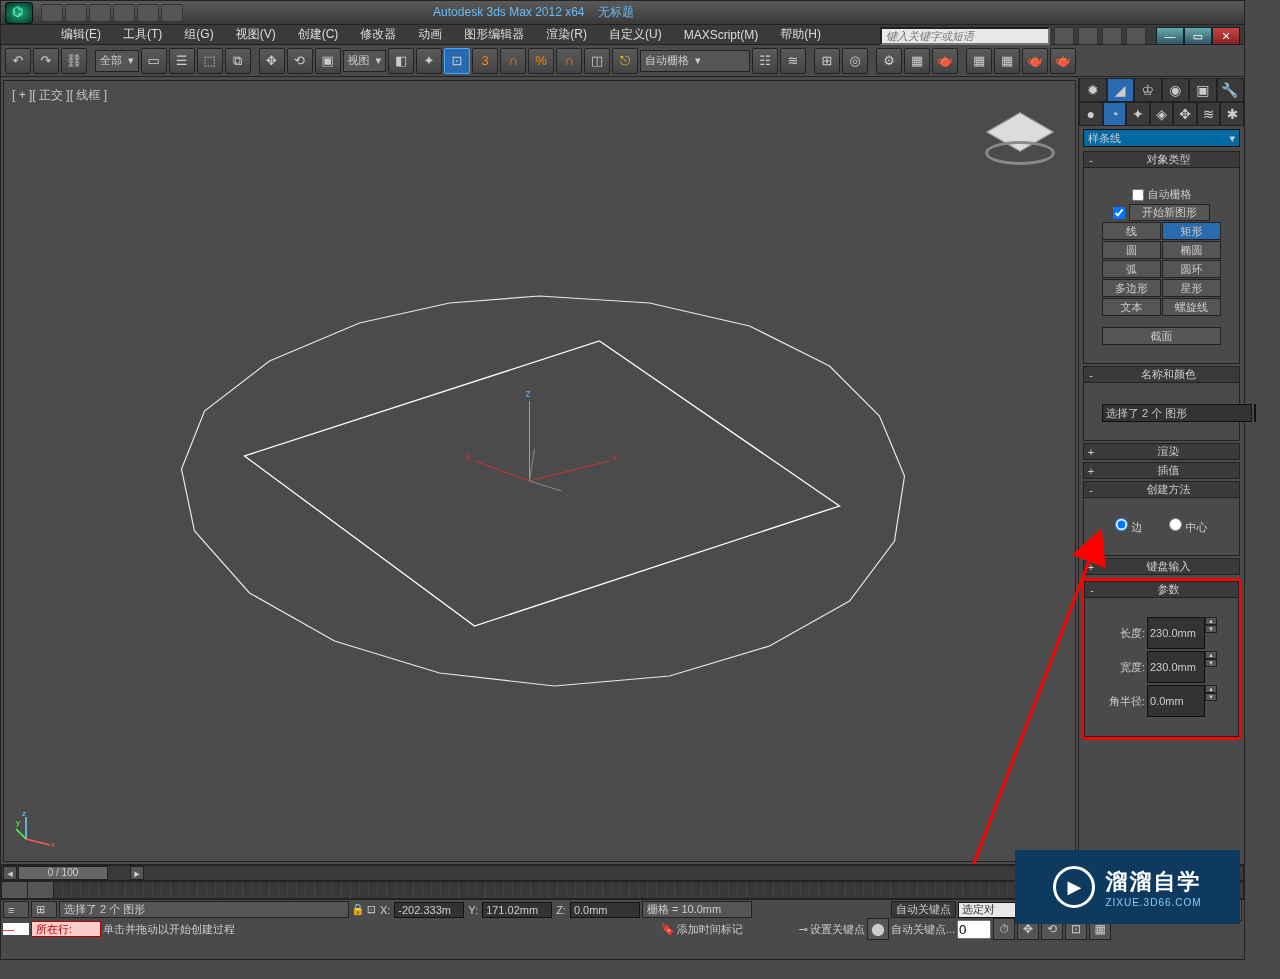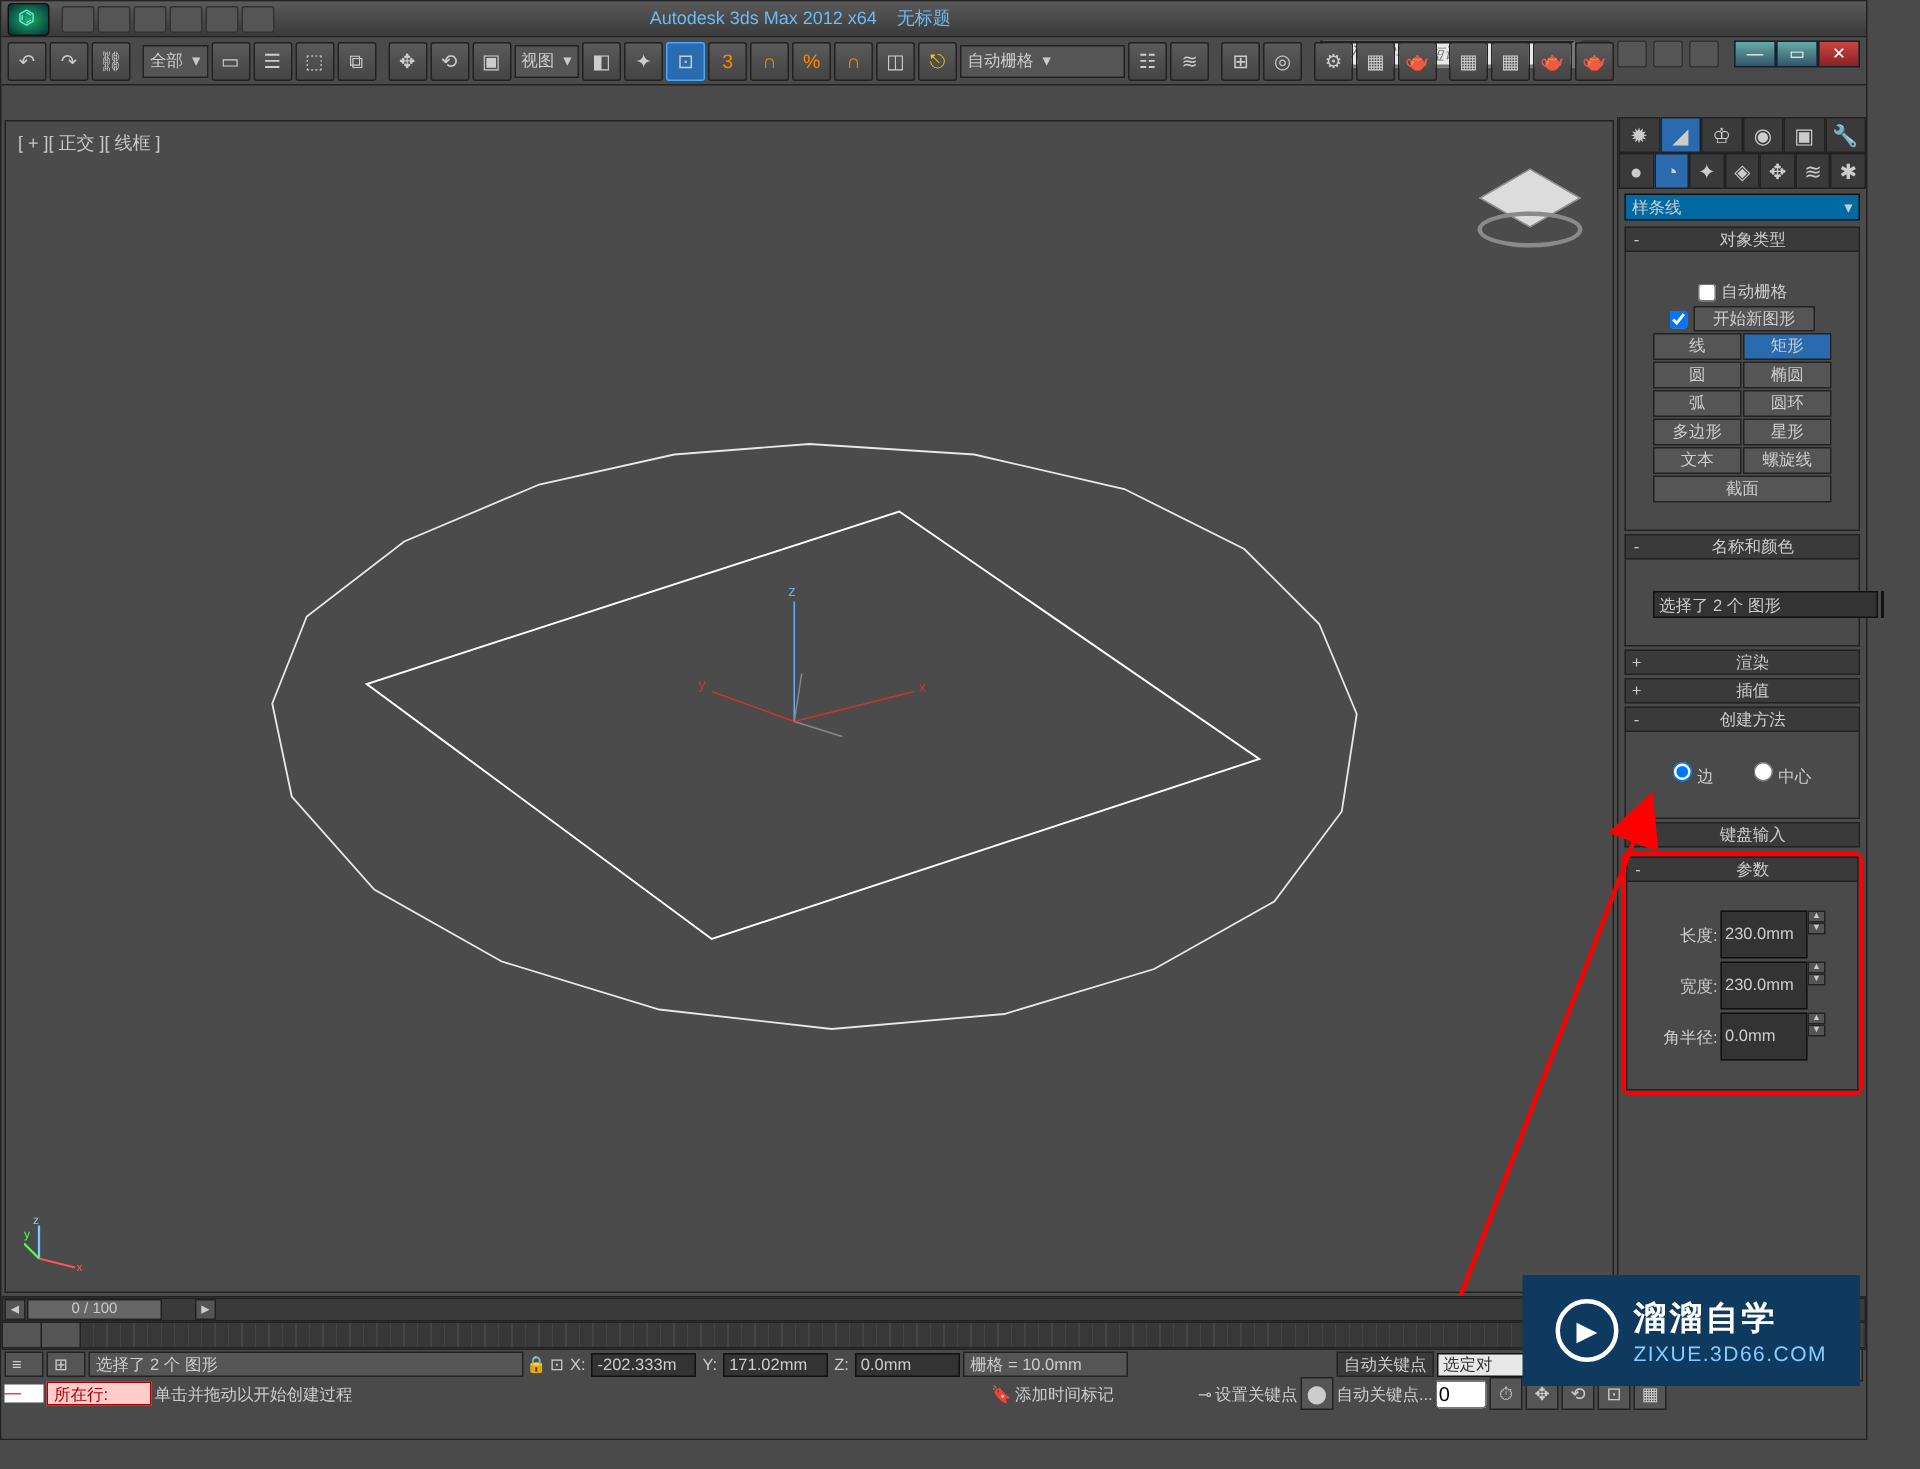--- a/index.html
+++ b/index.html
@@ -50,21 +50,21 @@
 .rollout { margin: 1px 4px; }
 .rollout-hdr { background:#3a3a3a;border:1px solid #222;height:17px;display:flex;align-items:center;color:#ccc;font-size:11px;position:relative; }
 .rollout-hdr .pm { width:14px;text-align:center; }
 .rollout-hdr .ttl { flex:1;text-align:center; }
 .rollout-body { border:1px solid #222;border-top:none;background:#4a4a4a;padding:18px; }
 .chk { display:flex;align-items:center;justify-content:center;gap:4px;color:#ccc;font-size:11px;padding:1px 0; }
 .chk input { width:12px;height:12px; }
 .btn-grid { display:grid;grid-template-columns:1fr 1fr;gap:1px; }
 .btn-grid .b { background:#555;border:1px solid #222;height:18px;color:#ccc;text-align:center;font-size:11px;line-height:17px; }
 .btn-grid .b.sel { background:#2a6aae; }
-.btn-grid .b.full { grid-column:1/3; }
+.btn-grid .b.full { grid-column:1/3;margin-top:10px; }
 .name-row { display:flex;gap:2px;margin-top:3px; }
 .name-row input { flex:1;background:#333;border:1px solid #111;color:#ccc;height:18px;padding:0 3px;font-size:11px; }
 .name-row .sw { width:18px;height:18px;background:#2c2; border:1px solid #111; }
 .radio-row { display:flex;justify-content:space-around;color:#ccc;font-size:11px;padding:2px 0; }
 .param-row { display:flex;align-items:center;color:#ccc;font-size:11px;padding:1px 0;gap:2px; }
 .param-row label{ flex:0 0 42px;text-align:right; }
 .param-row .spin { display:flex; }
 .param-row input { width:58px;background:#333;border:1px solid #111;color:#ccc;height:32px;padding:0 2px;font-size:11px; }
 .spinbtns { width:12px;display:flex;flex-direction:column; }
 .spinbtns div { height:8px;background:#555;border:1px solid #222;font-size:6px;text-align:center;line-height:6px; }
@@ -92,21 +92,21 @@
 .statusrow2 { height:20px;display:flex;align-items:center;background:#4a4a4a;gap:2px;padding:0 2px; }
 .scriptbox { background:#ffcccc;border:1px solid #a00;color:#a00;height:16px;padding:0 4px;font-size:11px;width:70px; }
 
 .nav-cube-btn { width:22px;height:22px;background:#555;border:1px solid #222;display:inline-flex;align-items:center;justify-content:center;font-size:12px; }
 
 
 .watermark { position:absolute;right:4px;bottom:35px;width:225px;height:74px;background:#0d3a5e;display:flex;align-items:center;justify-content:center;gap:10px; }
 .watermark .play { width:42px;height:42px;border:3px solid #fff;border-radius:50%;display:flex;align-items:center;justify-content:center;color:#fff;font-size:18px; }
 .watermark .txt { color:#fff; }
 .watermark .txt .big{font-size:22px;font-weight:bold;letter-spacing:2px;}
-.watermark .txt .small{font-size:14px;letter-spacing:1px;color:#8cf;}
+.watermark .txt .small{font-size:10px;letter-spacing:1px;color:#8cf;}
 
 .lock-icon,.key-icon{color:#ccc;}
 .axis-gizmo{position:absolute;left:12px;bottom:12px;width:40px;height:40px;}
 </style>
 </head>
 <body>
 
 <div class="window-frame">
 
   <div class="titlebar">
@@ -129,20 +129,34 @@
       <span class="ibtn"></span>
       <span class="ibtn"></span>
       <div class="winbtns">
         <div>—</div>
         <div>▭</div>
         <div class="close">✕</div>
       </div>
     </div>
   </div>
 
+  <div class="menubar">
+    <div class="mi">编辑(E)</div>
+    <div class="mi">工具(T)</div>
+    <div class="mi">组(G)</div>
+    <div class="mi">视图(V)</div>
+    <div class="mi">创建(C)</div>
+    <div class="mi">修改器</div>
+    <div class="mi">动画</div>
+    <div class="mi">图形编辑器</div>
+    <div class="mi">渲染(R)</div>
+    <div class="mi">自定义(U)</div>
+    <div class="mi">MAXScript(M)</div>
+    <div class="mi">帮助(H)</div>
+  </div>
 
   <div class="maintoolbar">
     <div class="tbtn">↶</div>
     <div class="tbtn">↷</div>
     <div class="tbtn">⛓</div>
     <div class="tsep"></div>
     <div class="tcombo">
         <span>全部</span>
         <span class="arr">▾</span>
       </div>

